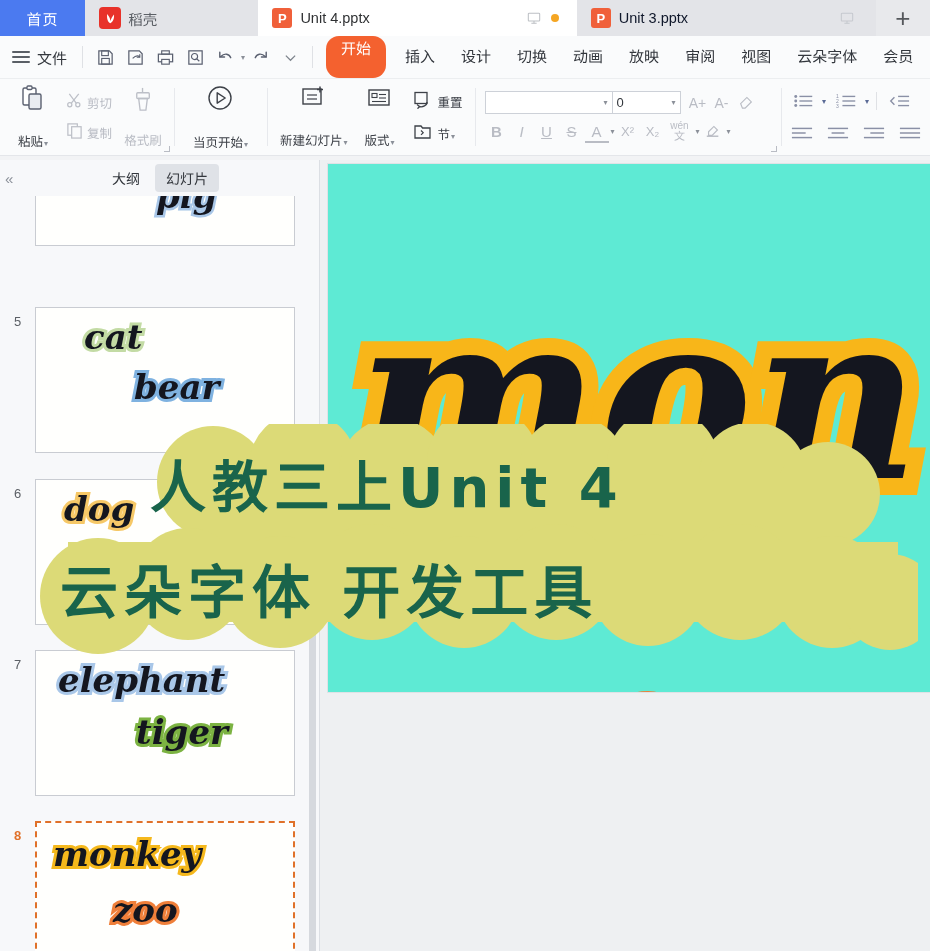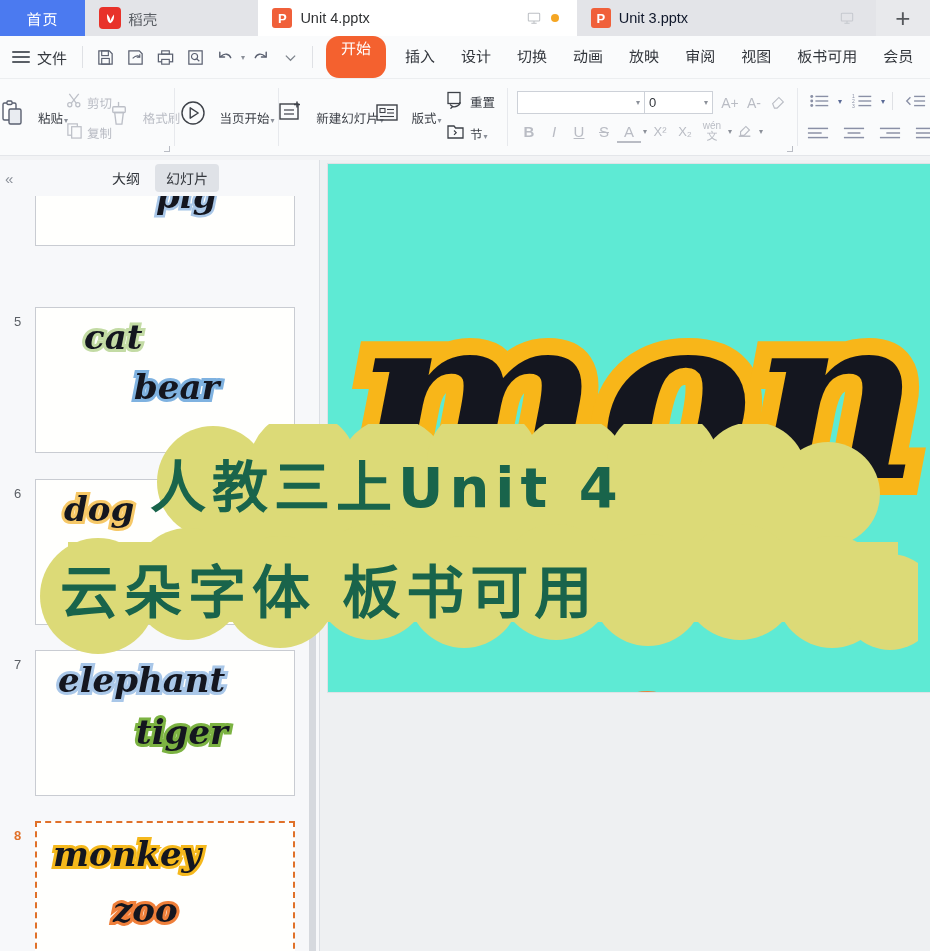--- a/index.html
+++ b/index.html
@@ -41,21 +41,21 @@
   .mtab.active{background:#f4612f;color:#fff;border-radius:13px;line-height:25px;padding:0 15px;margin:0 6px;}
 
   
   .ribbon{height:76px;background:#fafbfc;display:flex;align-items:stretch;border-bottom:1px solid #e4e6ea;
           position:relative;}
   .grp{display:flex;align-items:center;padding:0 7px;position:relative;}
   .grp + .grp::before{content:"";position:absolute;left:0;top:9px;bottom:9px;width:1px;background:#e7e9ed;}
   .dim{color:#b9bcc4;}
   .lbl{font-size:12.5px;color:#3d4148;white-space:nowrap;}
   .lbl.dim{color:#b9bcc4;}
-  .bigbtn{display:flex;flex-direction:row;align-items:center;justify-content:center;padding:2px 6px;min-width:40px;gap:10px;}
+  .bigbtn{display:flex;flex-direction:column;align-items:center;justify-content:center;padding:2px 6px;min-width:40px;gap:10px;}
   .bigbtn .ic{margin-bottom:3px;}
   .rowbtn{display:flex;align-items:center;gap:4px;padding:2px 5px;}
   .stack2{display:flex;flex-direction:column;gap:5px;}
   .fontrow{display:flex;align-items:center;gap:0;}
   .fontbox{width:128px;height:23px;border:1px solid #cdd1d8;background:#fff;display:flex;align-items:center;
            justify-content:flex-end;padding-right:4px;box-sizing:border-box;}
   .sizebox{width:68px;height:23px;border:1px solid #cdd1d8;border-left:none;background:#fff;display:flex;
            align-items:center;justify-content:space-between;padding:0 4px;box-sizing:border-box;
            font-size:13px;color:#33373d;}
   .fmtrow{display:flex;align-items:center;gap:1px;margin-top:6px;}
@@ -204,21 +204,21 @@
 
   <div class="menu-tabs">
     <span class="mtab active">开始</span>
     <span class="mtab">插入</span>
     <span class="mtab">设计</span>
     <span class="mtab">切换</span>
     <span class="mtab">动画</span>
     <span class="mtab">放映</span>
     <span class="mtab">审阅</span>
     <span class="mtab">视图</span>
-    <span class="mtab">板书可用</span>
+    <span class="mtab">云朵字体</span>
     <span class="mtab">会员</span>
   </div>
 </div>
 
 <div class="ribbon">
 
   <div class="grp" style="width:160px">
     <div class="bigbtn">
       <span class="ic">
         <svg width="30" height="30" viewBox="0 0 30 30" aria-hidden="true">
@@ -565,14 +565,14 @@
         <circle cx="426" cy="168" r="56"></circle>
         <circle cx="518" cy="158" r="58"></circle>
       <circle cx="610" cy="166" r="56"></circle>
         <circle cx="702" cy="158" r="58"></circle>
         <circle cx="794" cy="168" r="56"></circle>
       <circle cx="852" cy="178" r="48"></circle>
       <rect x="30" y="118" width="830" height="80"></rect>
     </g>
   </svg>
   <div class="cloudtxt c-line1">人教三上Unit 4</div>
-  <div class="cloudtxt c-line2">云朵字体 板书可用</div>
+  <div class="cloudtxt c-line2">云朵字体 开发工具</div>
 </div>
 
 </body></html>

